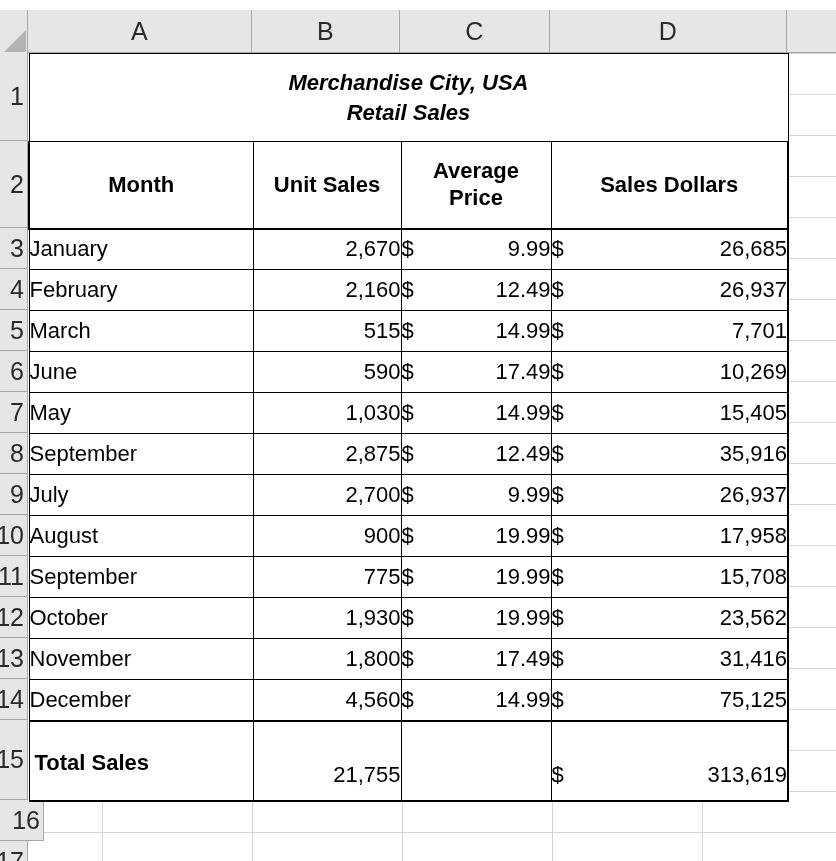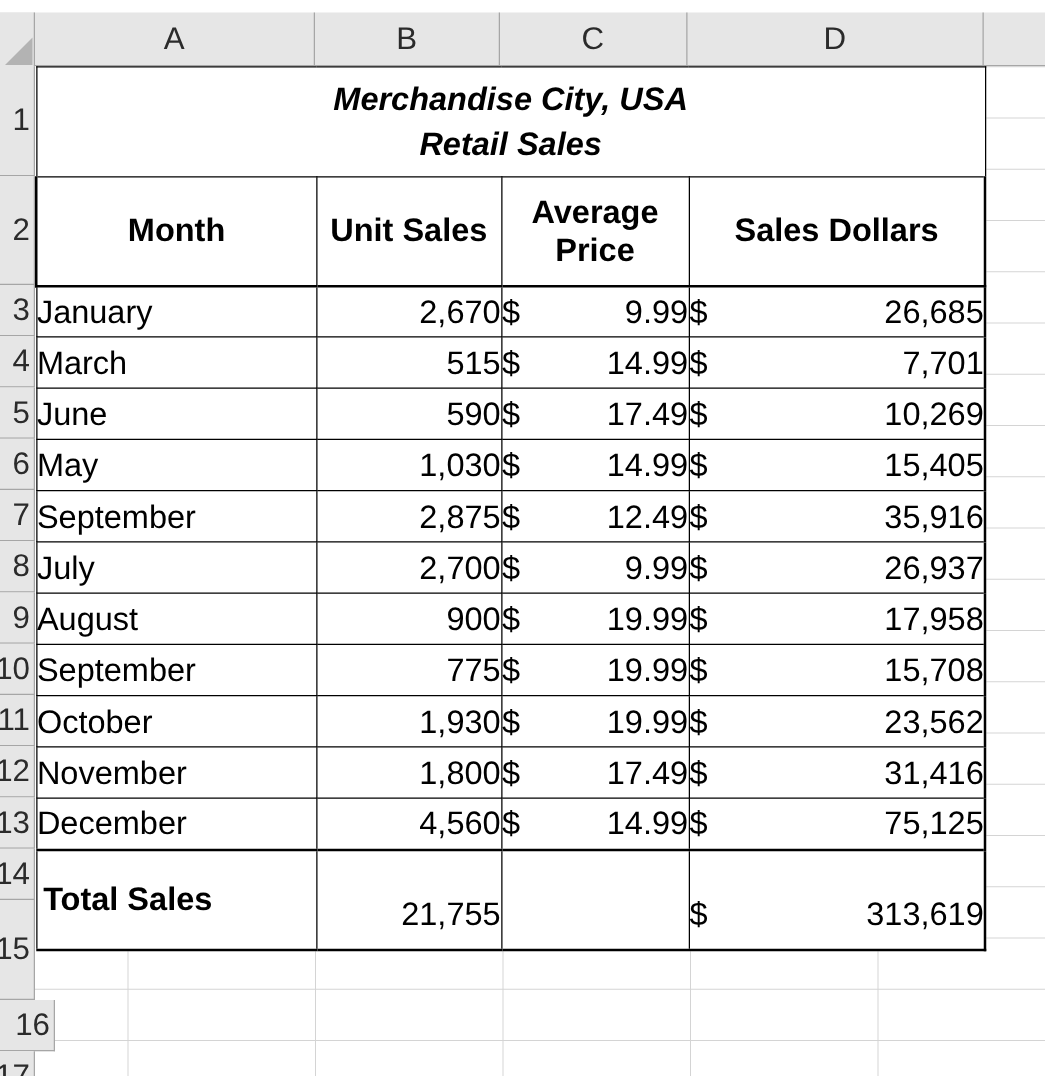--- a/index.html
+++ b/index.html
@@ -116,21 +116,21 @@
     top: 53px;
     border-collapse: collapse;
     table-layout: fixed;
     background: #ffffff;
   }
   table.sales td {
     padding: 0;
     margin: 0;
     border: 1px solid #000000;
     background: #ffffff;
-    font-size: 26px;
+    font-size: 22px;
     color: #000000;
     vertical-align: middle;
     box-sizing: border-box;
   }
   .w-a { width: 224px; }
   .w-b { width: 148px; }
   .w-c { width: 150px; }
   .w-d { width: 237px; }
 
   
@@ -315,20 +315,36 @@
             </div>
           </td>
           <td class="acct num last">
             <div class="acct-inner">
               <span class="acct-sym">$</span>
               <span class="acct-val">26,685</span>
             </div>
           </td>
         </tr>
         <tr class="data-row">
+          <td class="month">February</td>
+          <td class="num">2,160</td>
+          <td class="acct num">
+            <div class="acct-inner">
+              <span class="acct-sym">$</span>
+              <span class="acct-val">12.49</span>
+            </div>
+          </td>
+          <td class="acct num last">
+            <div class="acct-inner">
+              <span class="acct-sym">$</span>
+              <span class="acct-val">26,937</span>
+            </div>
+          </td>
+        </tr>
+        <tr class="data-row">
           <td class="month">March</td>
           <td class="num">515</td>
           <td class="acct num">
             <div class="acct-inner">
               <span class="acct-sym">$</span>
               <span class="acct-val">14.99</span>
             </div>
           </td>
           <td class="acct num last">
             <div class="acct-inner">

